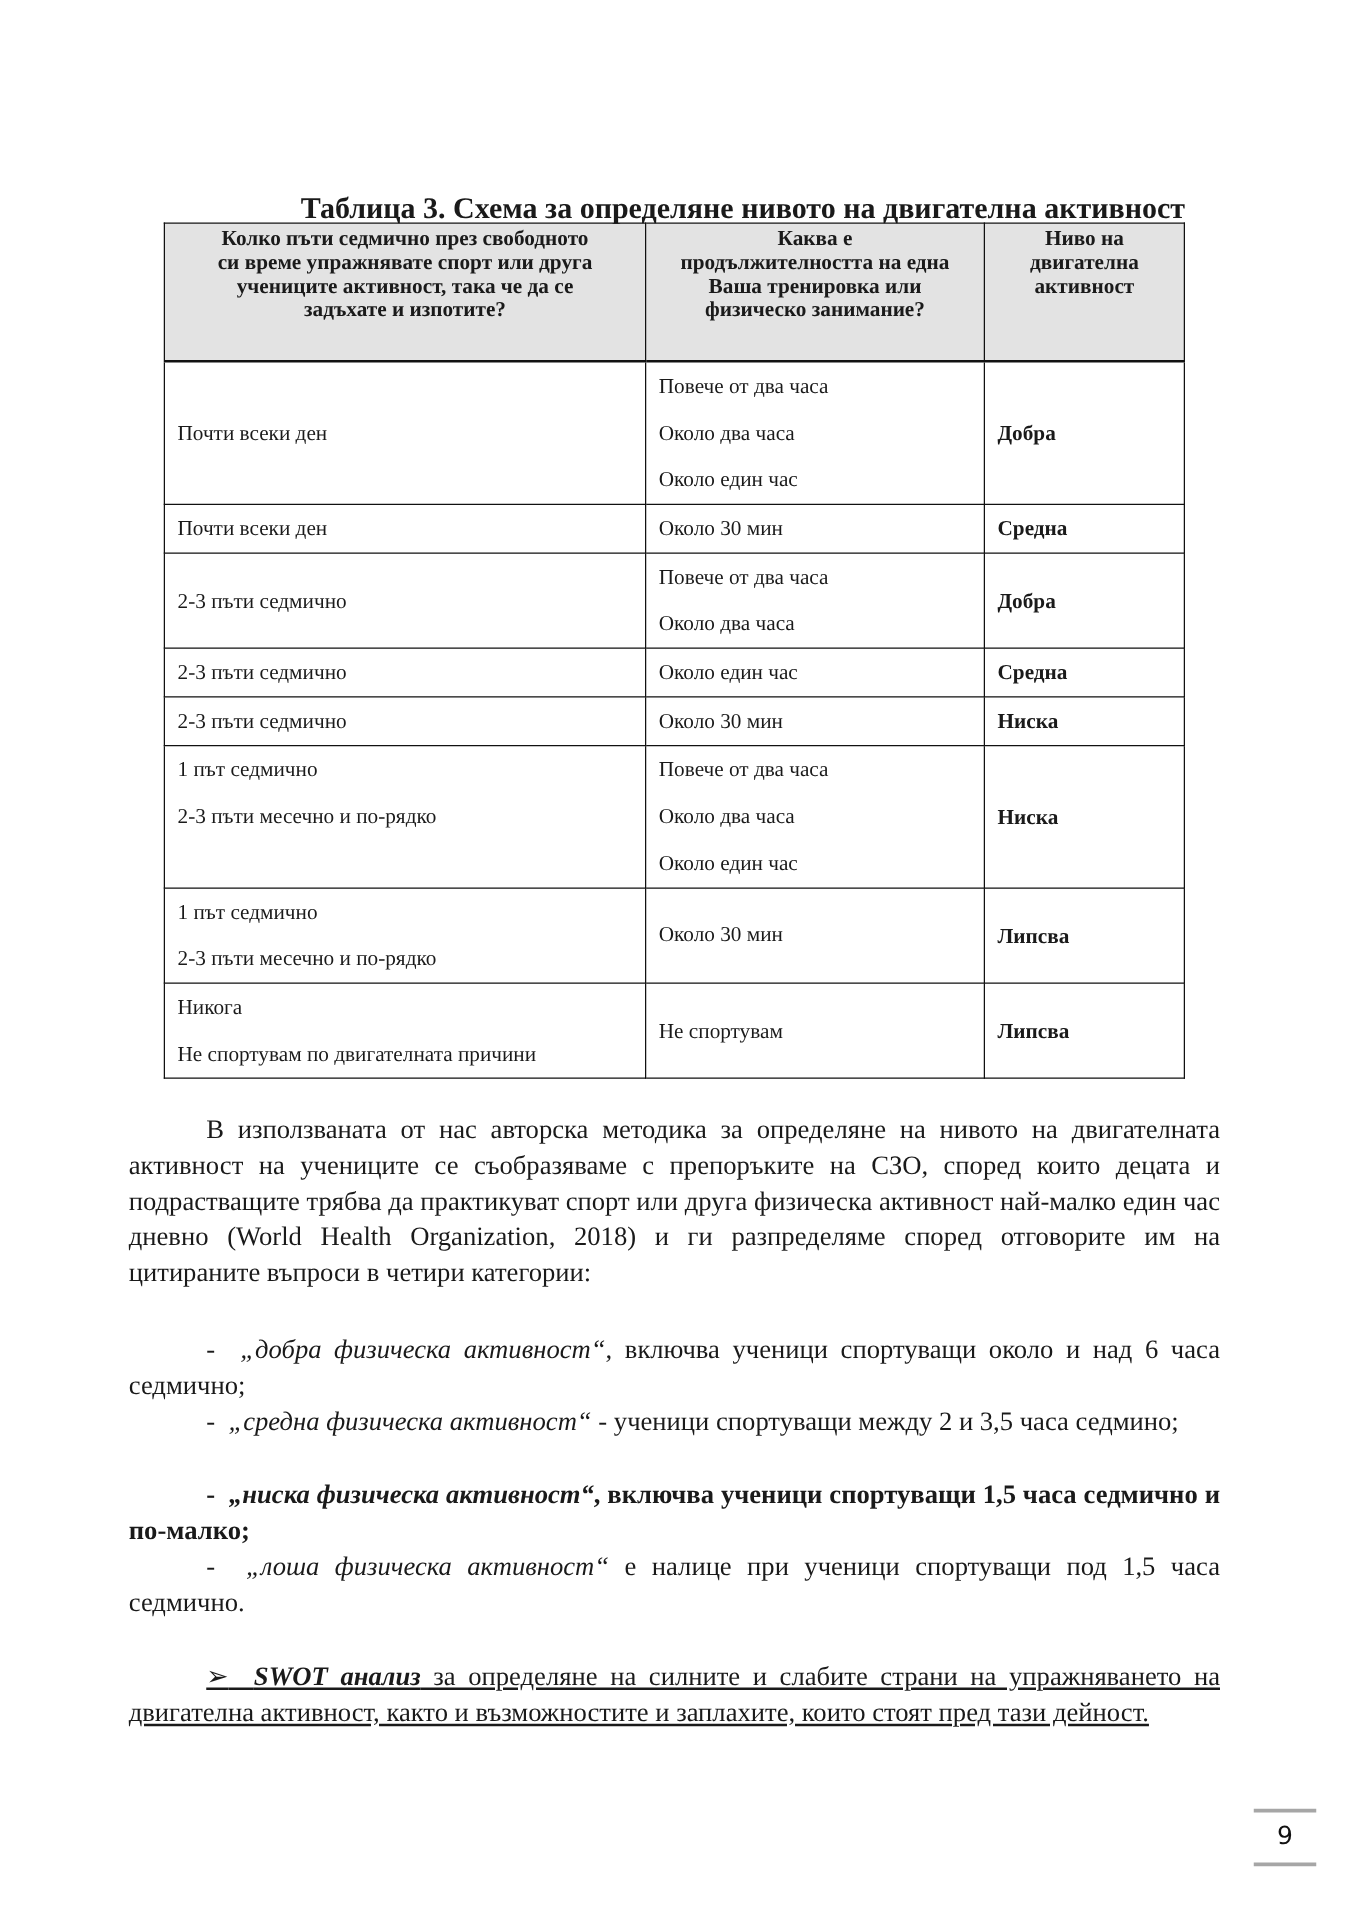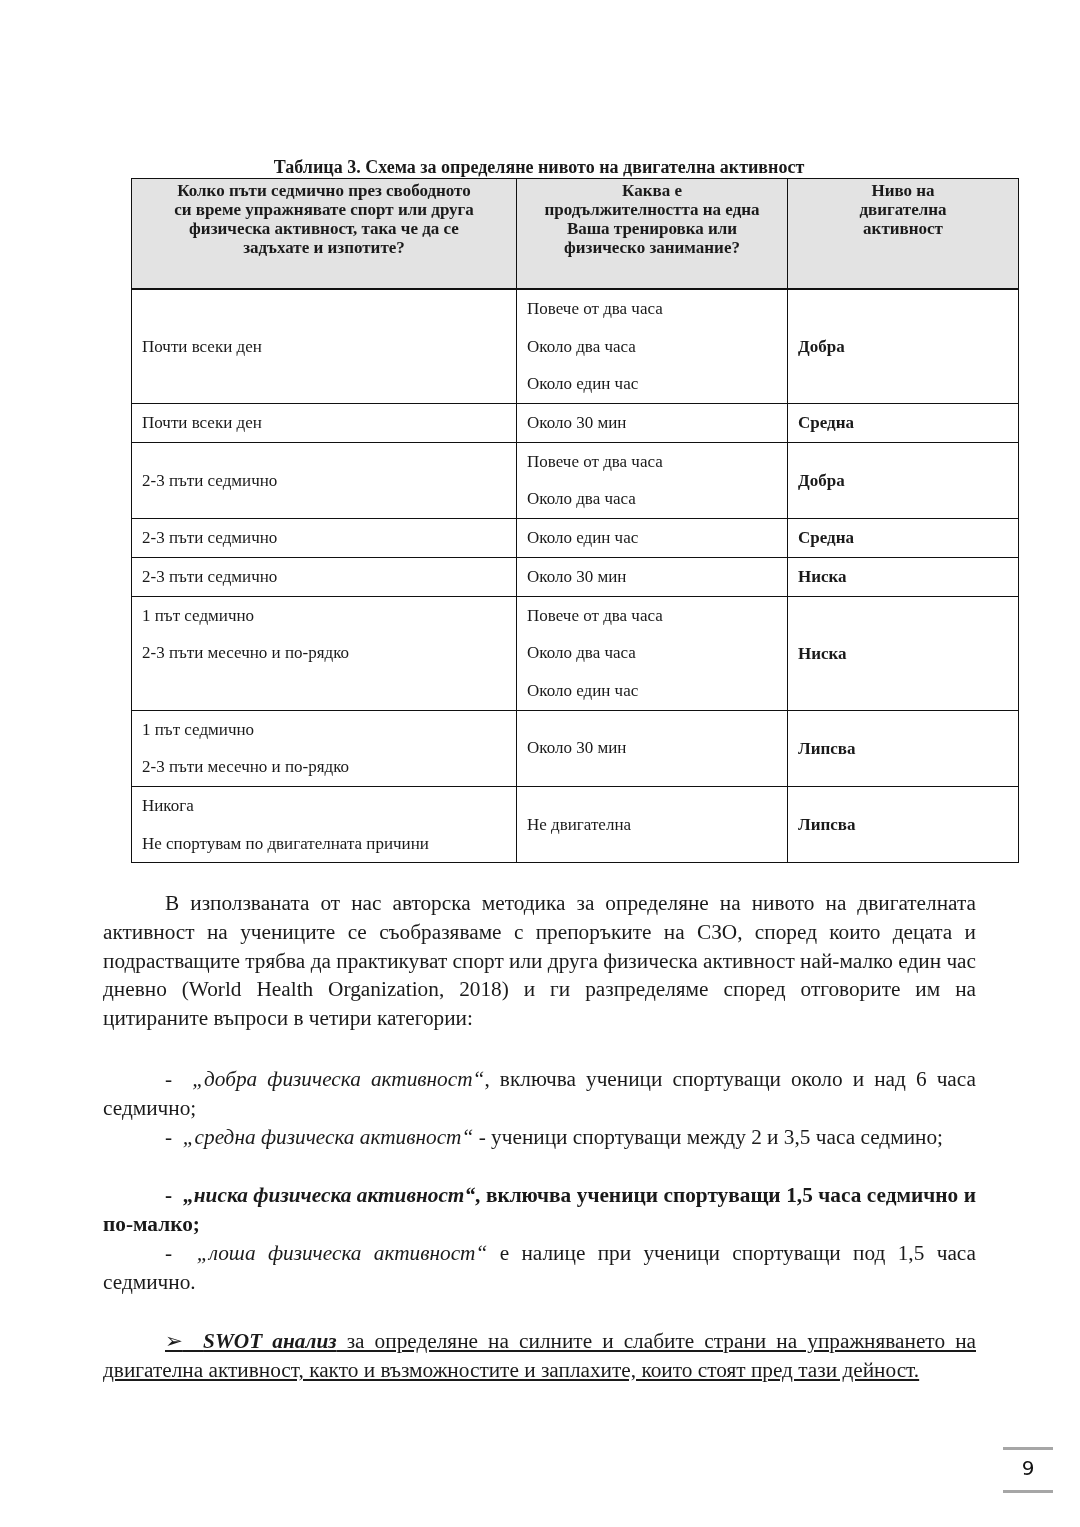--- a/index.html
+++ b/index.html
@@ -1,20 +1,20 @@
 <!DOCTYPE html>
 <html><head>
 <meta charset="utf-8">
 <style>
   html, body { margin:0; padding:0; background:#ffffff; }
   body { width:1080px; height:1527px; position:relative; overflow:hidden;
          font-family:"Liberation Serif", serif; color:#1a1a1a; }
-  .table-caption { position:absolute; top:157px; left:130px; width:818px; text-align:center;
-         font-weight:bold; font-size:18px; line-height:20px; }
-  table.scheme { position:absolute; top:178px; left:131px; width:888px; border-collapse:collapse;
+  .table-caption { position:absolute; top:157px; left:130px; width:818px; text-align:right;
+         font-weight:bold; font-size:24px; line-height:20px; }
+  table.scheme { position:absolute; top:178px; left:131px; width:817px; border-collapse:collapse;
          font-size:17px; line-height:19px; }
   table.scheme td, table.scheme th { border:1.3px solid #111; vertical-align:middle; padding:0 10px; }
   table.scheme th { background:#e3e3e3; font-weight:bold; text-align:center; padding:2px 8px 0 8px; vertical-align:top; height:107px; border-bottom:2px solid #111; }
   table.scheme th.c1 { width:368px; }
   table.scheme th.c2 { width:254px; }
   table.scheme td.lvl { text-align:left; font-weight:bold; }
   .line { height:37.7px; line-height:37.7px; white-space:nowrap;font-family:Liberation Serif, serif; }
   .body-text { position:absolute; left:103px; width:873px; font-size:21.3px; line-height:28.8px; text-align:justify; }
   .indent { text-indent:62px; }
   .page-num-box { position:absolute; left:1003px; top:1447px; width:50px; height:46px; }
@@ -25,21 +25,21 @@
 <body>
 
 <div class="table-caption">Таблица 3. Схема за определяне нивото на двигателна активност</div>
 
 <table class="scheme">
   <thead>
     <tr>
       <th class="c1">
           <div>Колко пъти седмично през свободното</div>
           <div>си време упражнявате спорт или друга</div>
-          <div>физическа активност, така че да се</div>
+          <div>учениците активност, така че да се</div>
           <div>задъхате и изпотите?</div>
         </th>
       <th class="c2">
           <div>Каква е</div>
           <div>продължителността на една</div>
           <div>Ваша тренировка или</div>
           <div>физическо занимание?</div>
         </th>
       <th class="c3">
           <div>Ниво на</div>
@@ -118,21 +118,21 @@
           <div class="line">Около 30 мин</div>
         </td>
         <td class="lvl">Липсва</td>
       </tr>
       <tr style="height: 75.4px;">
         <td style="vertical-align: top;">
           <div class="line">Никога</div>
           <div class="line">Не спортувам по двигателната причини</div>
         </td>
         <td>
-          <div class="line">Не двигателна</div>
+          <div class="line">Не спортувам</div>
         </td>
         <td class="lvl">Липсва</td>
       </tr>
     </tbody>
 </table>
 
 <div class="body-text indent" style="top:889px;">В използваната от нас авторска методика за определяне на нивото на двигателната активност на учениците се съобразяваме с препоръките на СЗО, според които децата и подрастващите трябва да практикуват спорт или друга физическа активност най-малко един час дневно (World Health Organization, 2018) и ги разпределяме според отговорите им на цитираните въпроси в четири категории:</div>
 
 <div id="cats">
     <div class="body-text indent" style="top: 1065px;"><span>-</span>&nbsp; <i>„добра физическа активност“</i><span>, включва ученици спортуващи около и над 6 часа седмично;</span></div>

